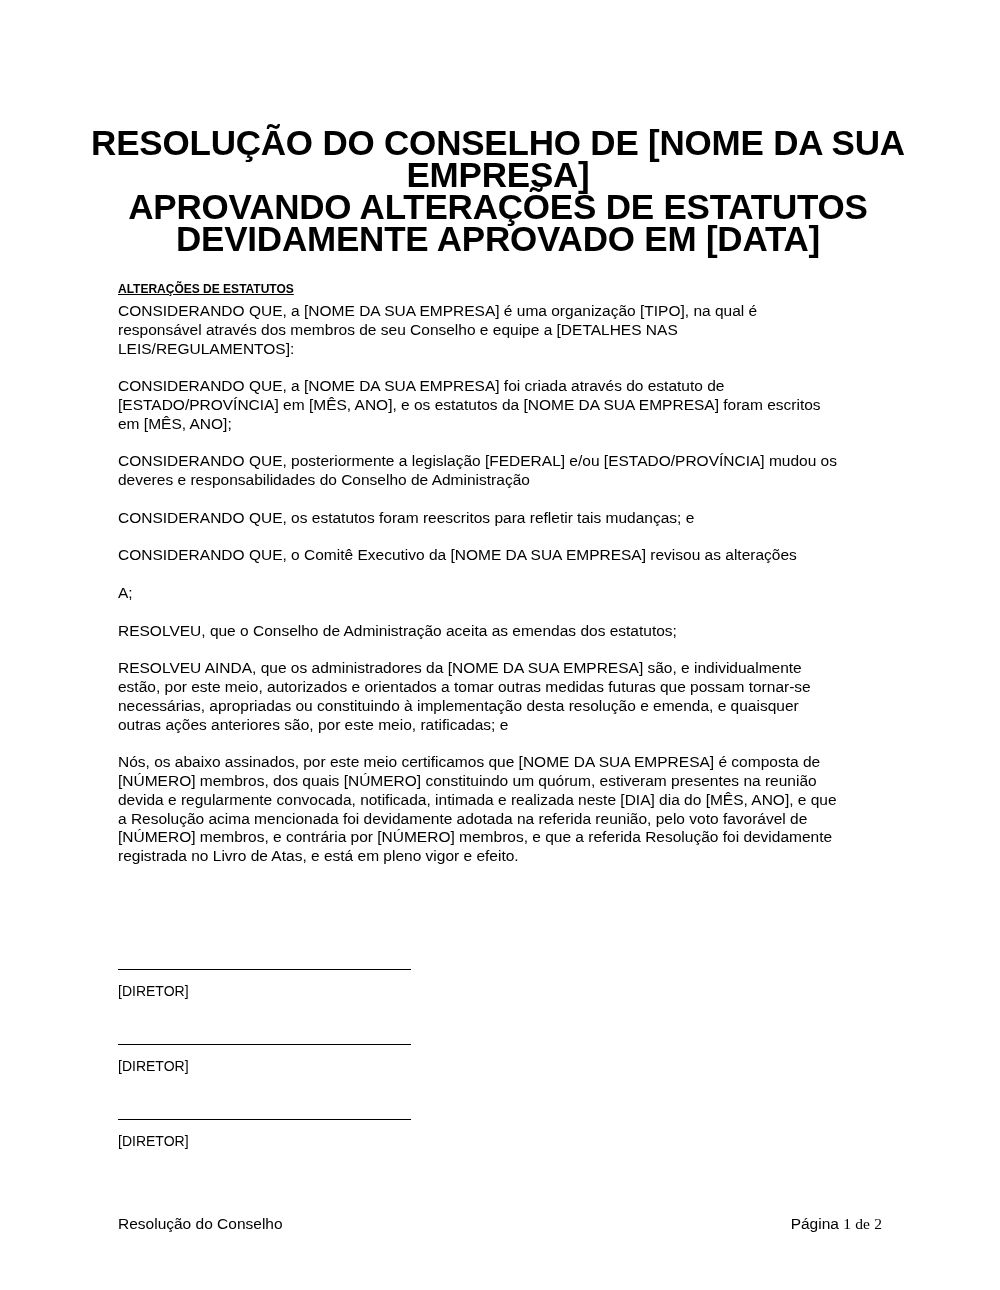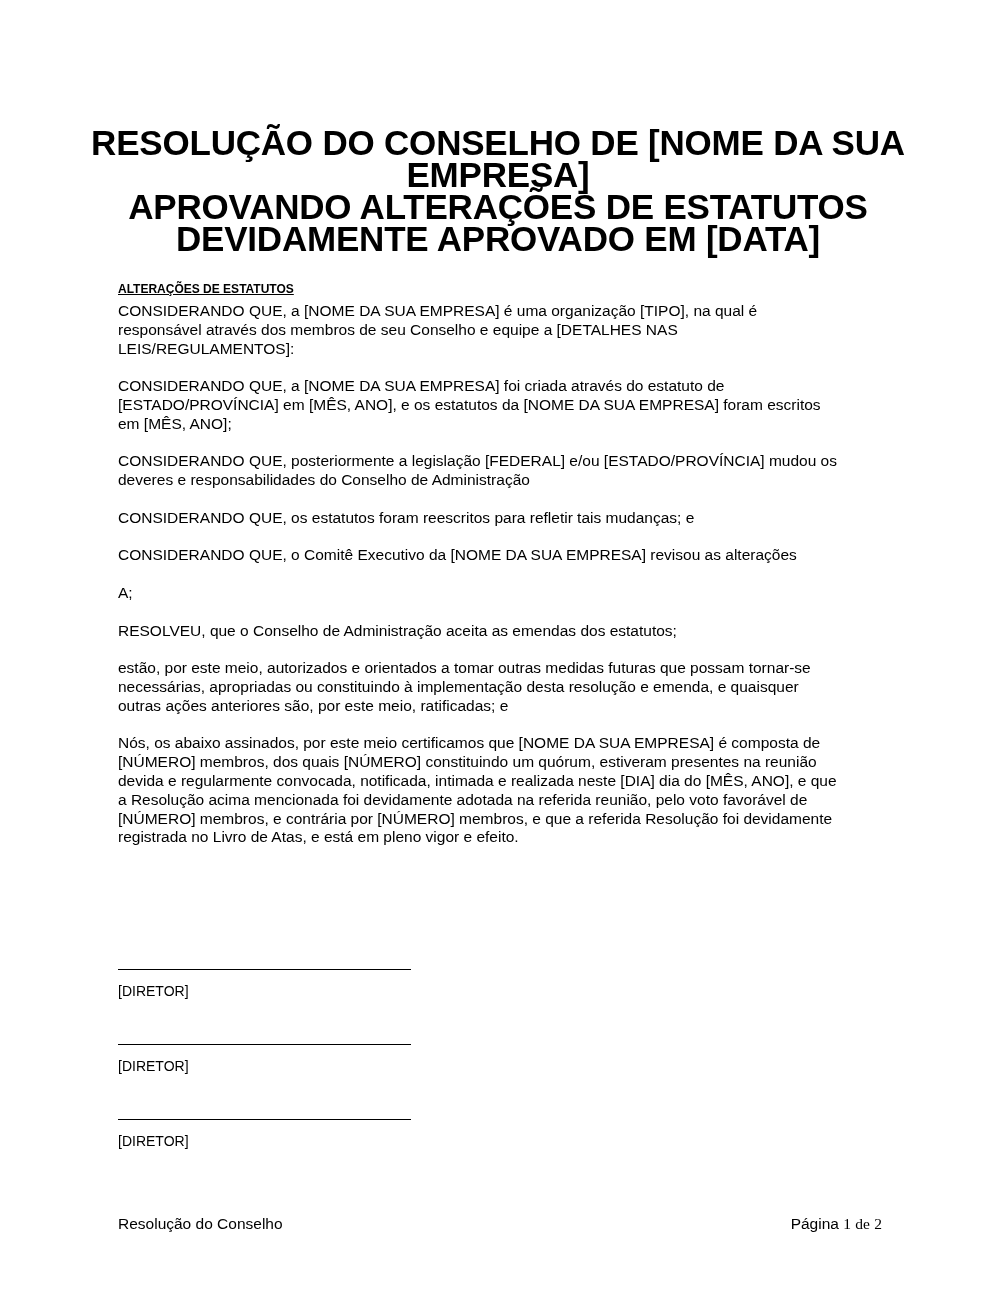--- a/index.html
+++ b/index.html
@@ -56,20 +56,21 @@
     <p class="para">
       <span class="ln" style="display: block;">CONSIDERANDO QUE, o Comitê Executivo da [NOME DA SUA EMPRESA] revisou as alterações</span>
     </p>
     <p class="para">
       <span class="ln" style="display: block;">A;</span>
     </p>
     <p class="para">
       <span class="ln" style="display: block;">RESOLVEU, que o Conselho de Administração aceita as emendas dos estatutos;</span>
     </p>
     <p class="para">
+      <span class="ln" style="display: block;">RESOLVEU AINDA, que os administradores da [NOME DA SUA EMPRESA] são, e individualmente</span>
       <span class="ln" style="display: block;">estão, por este meio, autorizados e orientados a tomar outras medidas futuras que possam tornar-se</span>
       <span class="ln" style="display: block;">necessárias, apropriadas ou constituindo à implementação desta resolução e emenda, e quaisquer</span>
       <span class="ln" style="display: block;">outras ações anteriores são, por este meio, ratificadas; e</span>
     </p>
     <p class="para">
       <span class="ln" style="display: block;">Nós, os abaixo assinados, por este meio certificamos que [NOME DA SUA EMPRESA] é composta de</span>
       <span class="ln" style="display: block;">[NÚMERO] membros, dos quais [NÚMERO] constituindo um quórum, estiveram presentes na reunião</span>
       <span class="ln" style="display: block;">devida e regularmente convocada, notificada, intimada e realizada neste [DIA] dia do [MÊS, ANO], e que</span>
       <span class="ln" style="display: block;">a Resolução acima mencionada foi devidamente adotada na referida reunião, pelo voto favorável de</span>
       <span class="ln" style="display: block;">[NÚMERO] membros, e contrária por [NÚMERO] membros, e que a referida Resolução foi devidamente</span>

